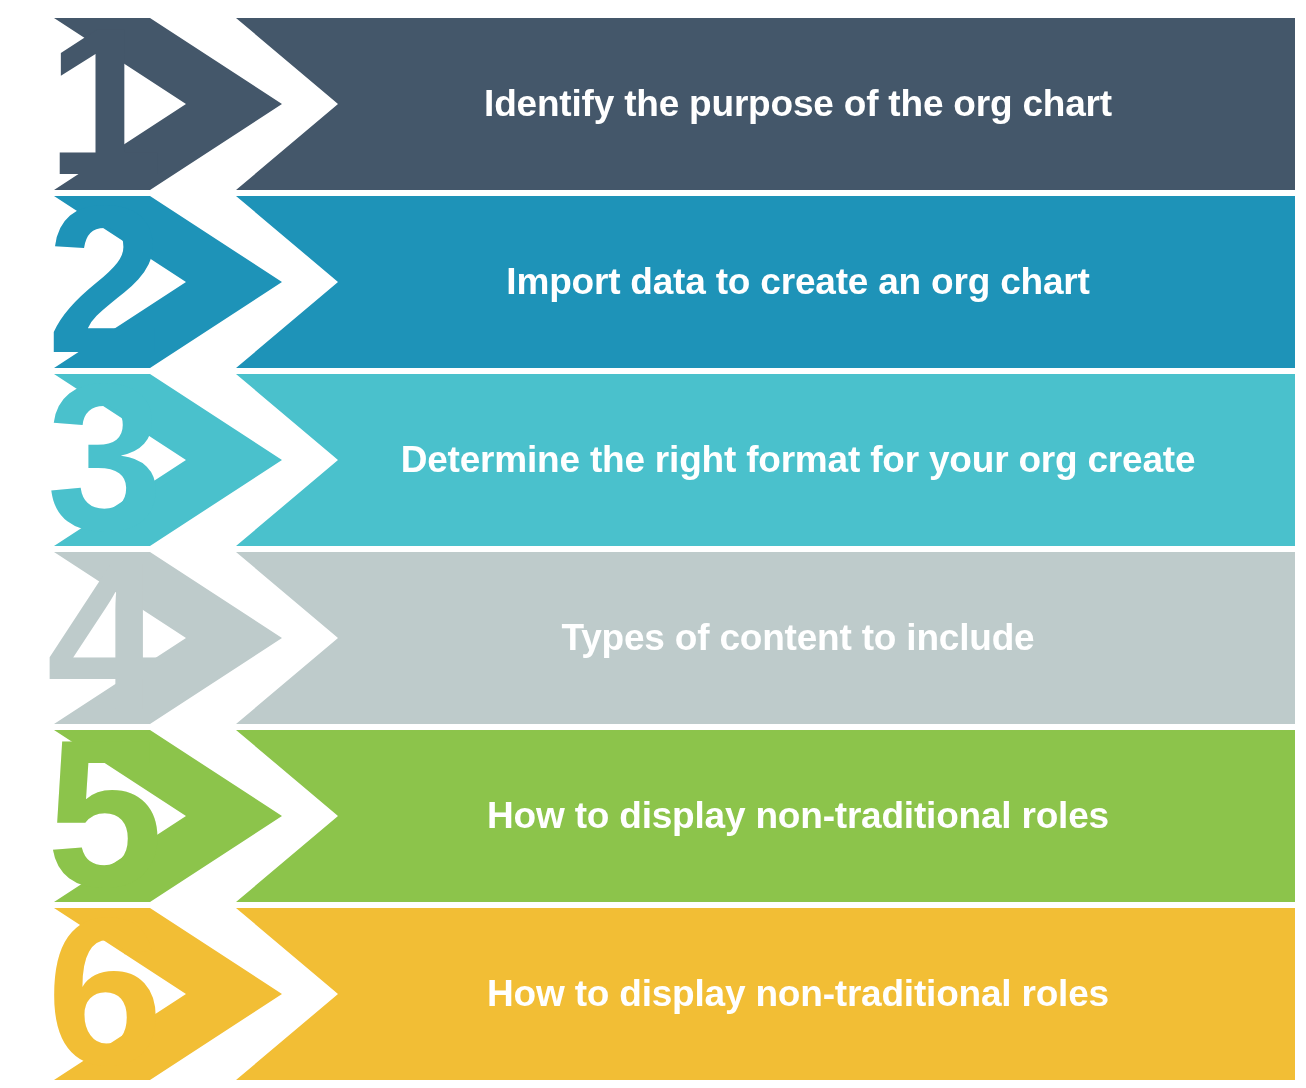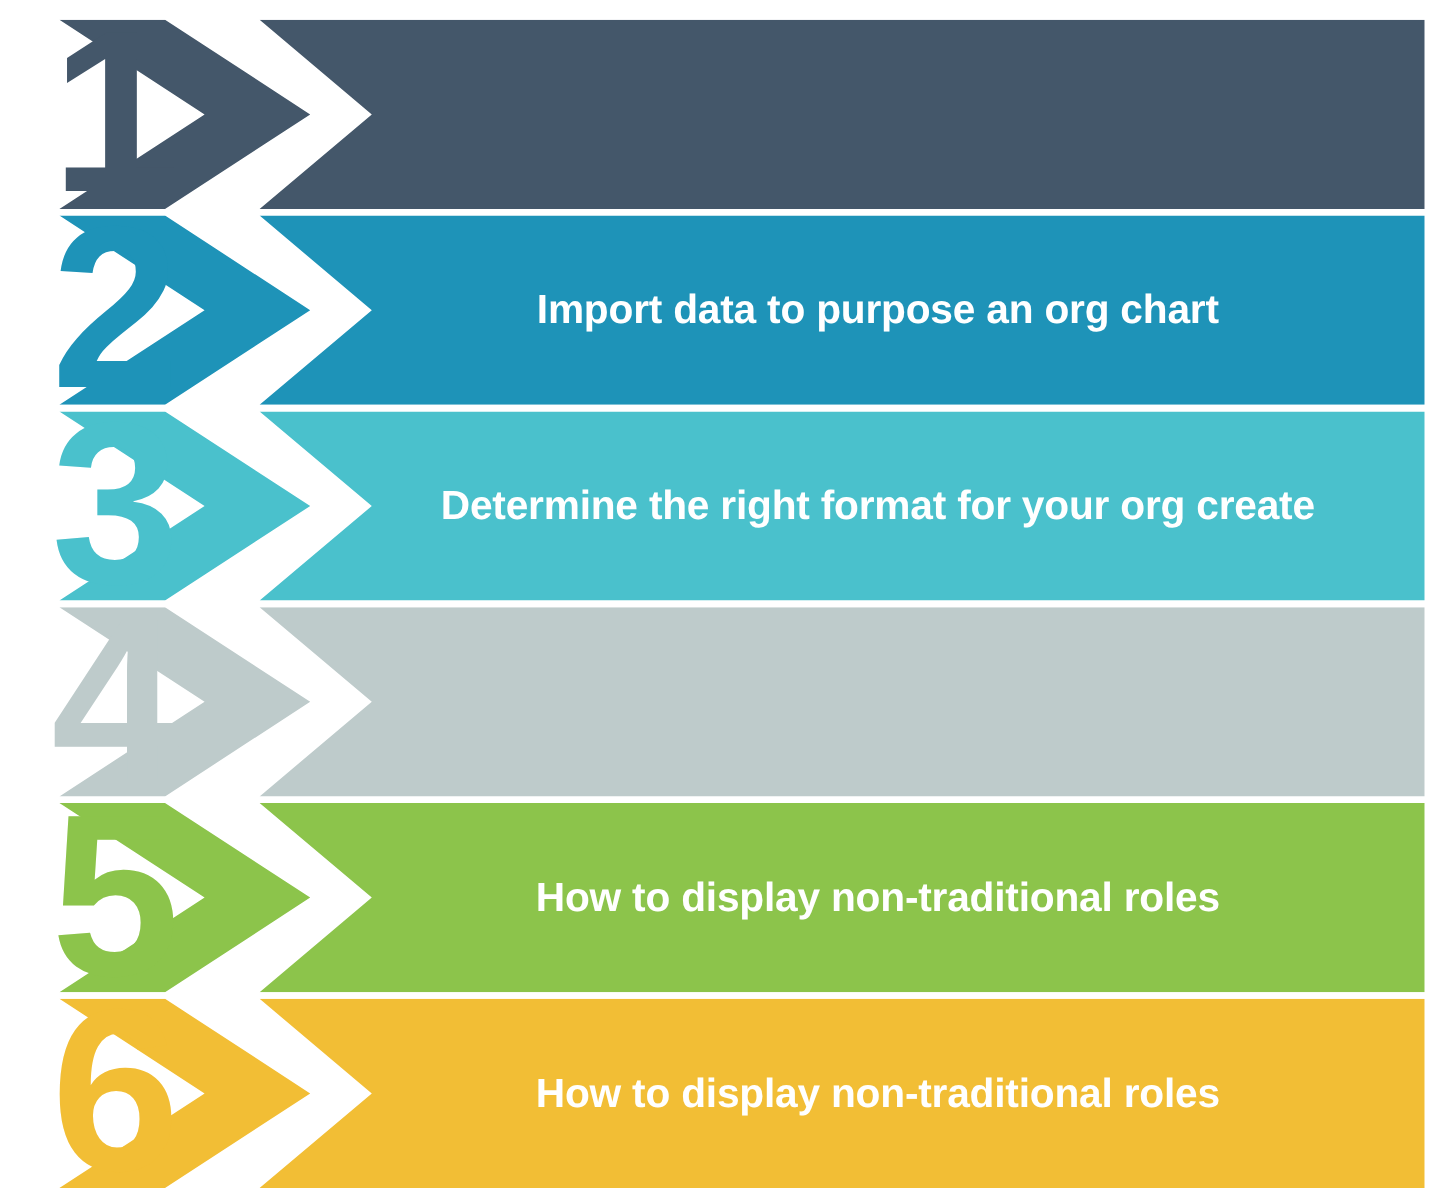--- a/index.html
+++ b/index.html
@@ -69,43 +69,45 @@
 </head>
 <body>
 
 <div id="infographic">
     <div class="step-row" style="top: 18px;">
       <svg class="step-svg" viewBox="0 0 1306 172" preserveAspectRatio="none">
         <polygon points="150,0 282,86 150,172 54,172 186,86 54,0" fill="#44576A"></polygon>
         <polygon points="236,0 1295,0 1295,172 236,172 338,86" fill="#44576A"></polygon>
       </svg>
       <div class="step-number" style="color: rgb(68, 87, 106);">1</div>
+      <div class="step-label">Identify the purpose of the org chart</div>
     </div>
     <div class="step-row" style="top: 196px;">
       <svg class="step-svg" viewBox="0 0 1306 172" preserveAspectRatio="none">
         <polygon points="150,0 282,86 150,172 54,172 186,86 54,0" fill="#1E93B8"></polygon>
         <polygon points="236,0 1295,0 1295,172 236,172 338,86" fill="#1E93B8"></polygon>
       </svg>
       <div class="step-number" style="color: rgb(30, 147, 184);">2</div>
-      <div class="step-label">Import data to purpose an org chart</div>
+      <div class="step-label">Import data to create an org chart</div>
     </div>
     <div class="step-row" style="top: 374px;">
       <svg class="step-svg" viewBox="0 0 1306 172" preserveAspectRatio="none">
         <polygon points="150,0 282,86 150,172 54,172 186,86 54,0" fill="#4AC1CC"></polygon>
         <polygon points="236,0 1295,0 1295,172 236,172 338,86" fill="#4AC1CC"></polygon>
       </svg>
       <div class="step-number" style="color: rgb(74, 193, 204);">3</div>
       <div class="step-label">Determine the right format for your org create</div>
     </div>
     <div class="step-row" style="top: 552px;">
       <svg class="step-svg" viewBox="0 0 1306 172" preserveAspectRatio="none">
         <polygon points="150,0 282,86 150,172 54,172 186,86 54,0" fill="#BECBCB"></polygon>
         <polygon points="236,0 1295,0 1295,172 236,172 338,86" fill="#BECBCB"></polygon>
       </svg>
       <div class="step-number" style="color: rgb(190, 203, 203);">4</div>
+      <div class="step-label">Types of content to include</div>
     </div>
     <div class="step-row" style="top: 730px;">
       <svg class="step-svg" viewBox="0 0 1306 172" preserveAspectRatio="none">
         <polygon points="150,0 282,86 150,172 54,172 186,86 54,0" fill="#8CC44B"></polygon>
         <polygon points="236,0 1295,0 1295,172 236,172 338,86" fill="#8CC44B"></polygon>
       </svg>
       <div class="step-number" style="color: rgb(140, 196, 75);">5</div>
       <div class="step-label">How to display non-traditional roles</div>
     </div>
     <div class="step-row" style="top: 908px;">

